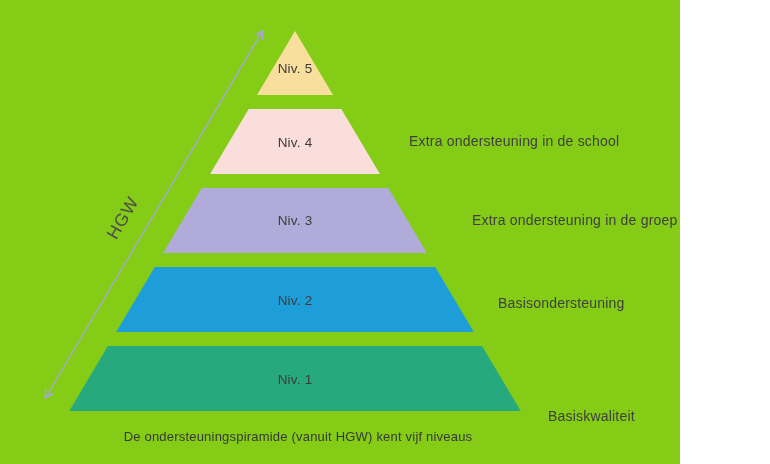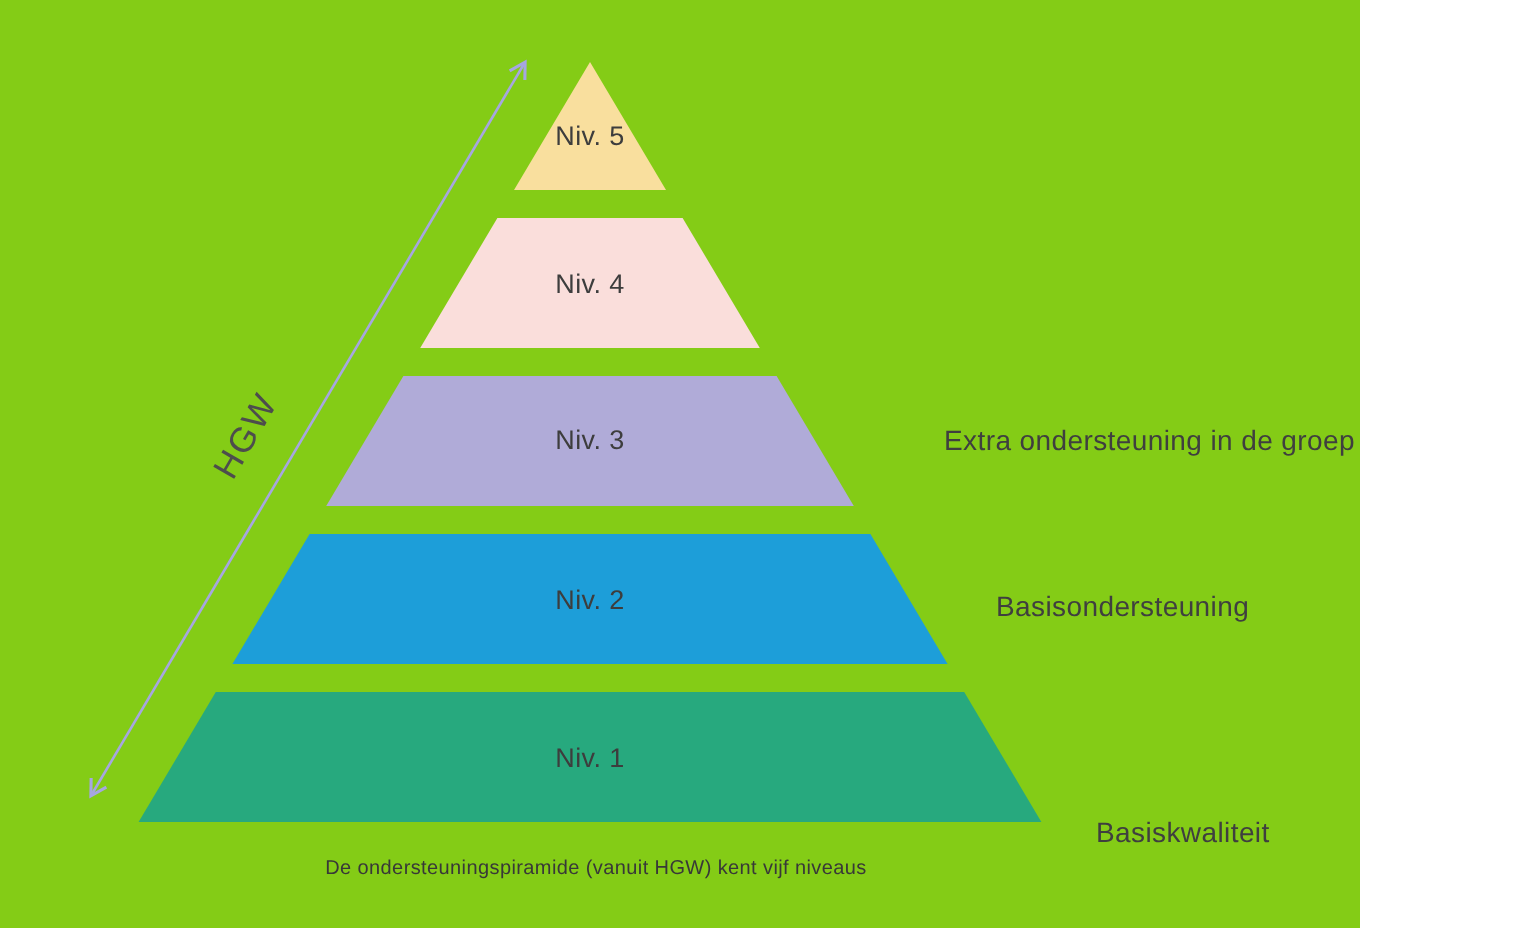--- a/index.html
+++ b/index.html
@@ -37,21 +37,21 @@
     color: #4d4d4d;
     letter-spacing: 1px;
     white-space: nowrap;
   }
   .caption {
     position: absolute;
     left: 97px;
     top: 429px;
     width: 402px;
     text-align: center;
-    font-size: 10px;
+    font-size: 13px;
     color: #383838;
     letter-spacing: 0.2px;
     white-space: nowrap;
   }
 </style>
 </head>
 <body>
 
 <div class="stage">
 
@@ -70,20 +70,21 @@
     <polygon points="154.8,267 435.2,267 473.8,332 116.2,332" fill="#1d9ed9"></polygon>
     <polygon points="107.9,346 482.1,346 520.7,411 69.3,411" fill="#27a97e"></polygon>
   </svg>
 
   <div class="niv-label" style="left:295px; top:68px;">Niv. 5</div>
   <div class="niv-label" style="left:295px; top:142px;">Niv. 4</div>
   <div class="niv-label" style="left:295px; top:220px;">Niv. 3</div>
   <div class="niv-label" style="left:295px; top:300px;">Niv. 2</div>
   <div class="niv-label" style="left:295px; top:379px;">Niv. 1</div>
 
+  <div class="desc-label" style="left:409px; top:141px;">Extra ondersteuning in de school</div>
   <div class="desc-label" style="left:448px; top:220px;margin-left:24px;">Extra ondersteuning in de groep</div>
   <div class="desc-label" style="left:498px; top:303px;text-align:right;">Basisondersteuning</div>
   <div class="desc-label" style="left:548px; top:380px;margin-top:36px;">Basiskwaliteit</div>
 
   <div class="hgw-label">HGW</div>
 
   <div class="caption">De ondersteuningspiramide (vanuit HGW) kent vijf niveaus</div>
 
 </div>
 

